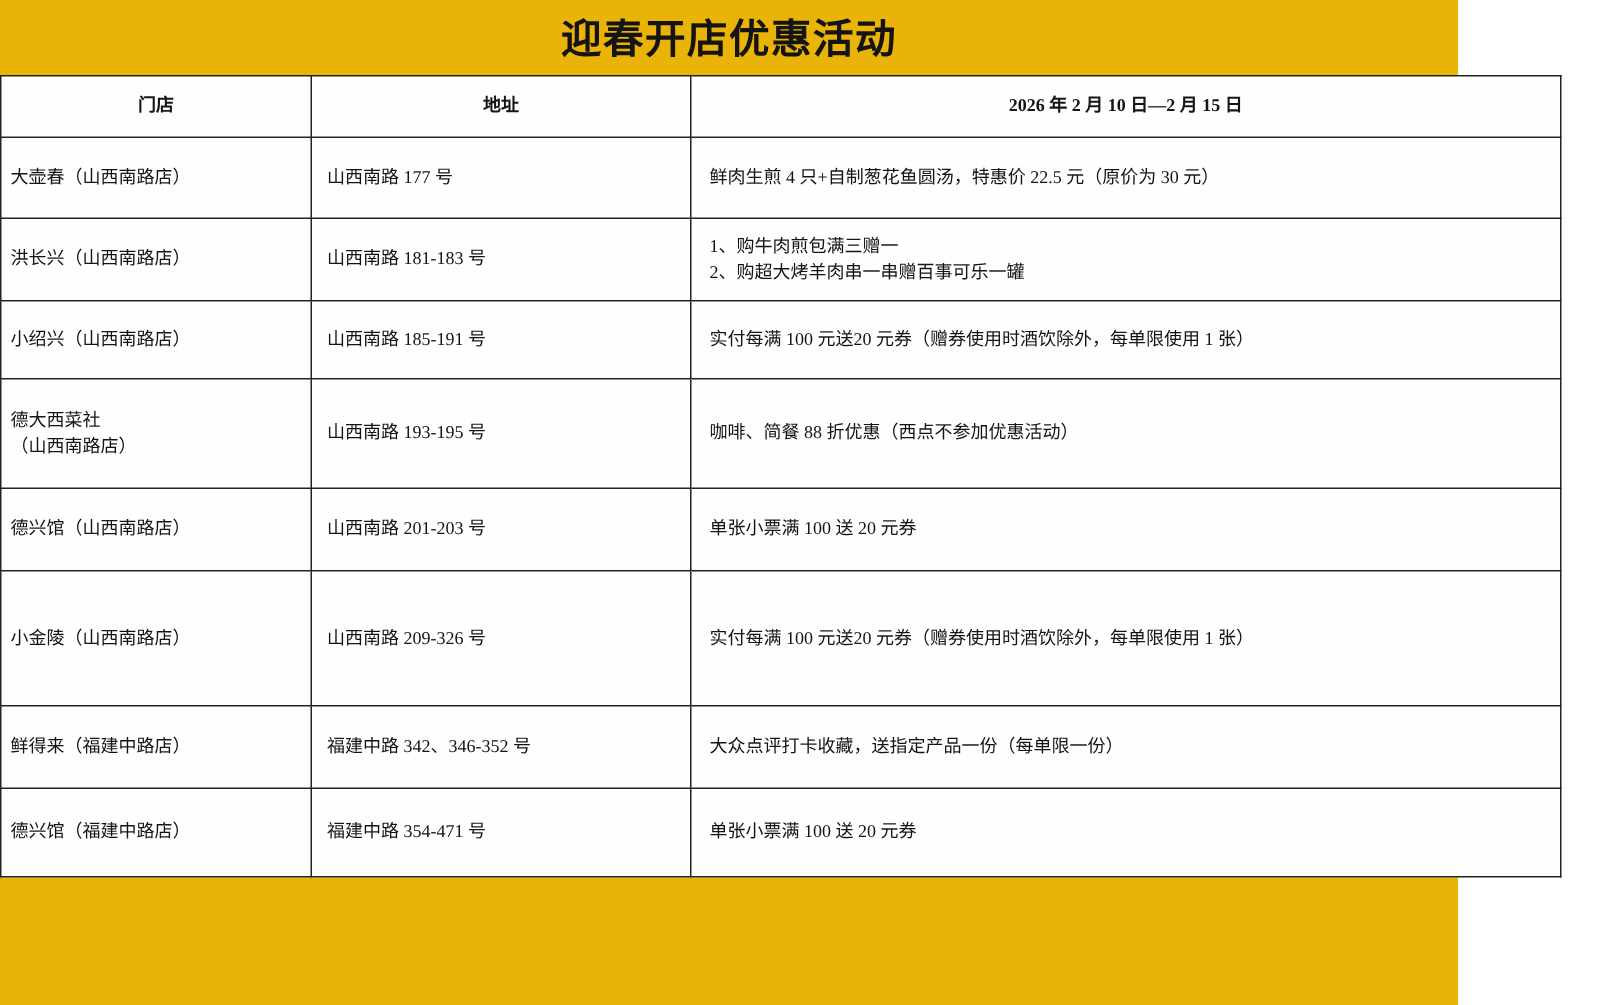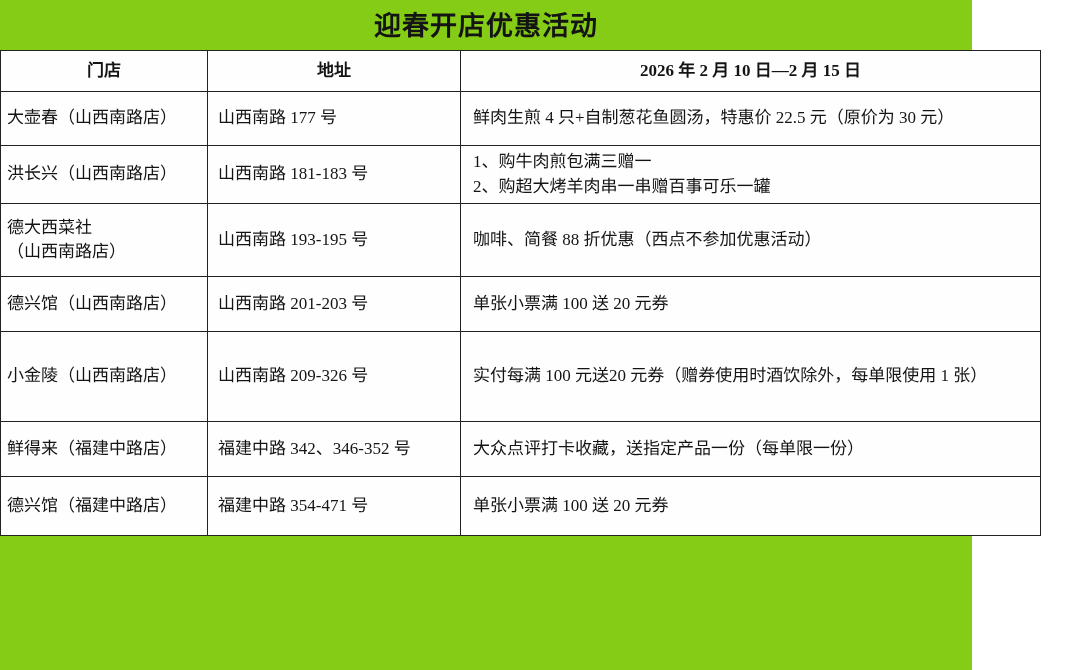--- a/index.html
+++ b/index.html
@@ -8,21 +8,21 @@
     background: #ffffff;
     width: 1080px;
     height: 670px;
     overflow: hidden;
     font-family: "Liberation Serif", "DejaVu Serif", serif;
     color: #141414;
   }
   .page {
     width: 972px;
     height: 670px;
-    background: #84cc16;
+    background: #eab308;
     box-sizing: border-box;
     padding-top: 6px;
   }
   .doc-title {
     text-align: center;
     font-size: 27px;
     font-weight: bold;
     letter-spacing: 1px;
     line-height: 40px;
     margin-bottom: 4px;
@@ -30,21 +30,21 @@
   table.offers {
     border-collapse: collapse;
     table-layout: fixed;
     width: 1040px;
     margin: 0 auto;
     background: #fefefe;
   }
   table.offers th,
   table.offers td {
     border: 1.6px solid #222222;
-    font-size: 17px;
+    font-size: 12px;
     line-height: 1.45;
     vertical-align: middle;
     white-space: pre-line;
     box-sizing: border-box;
   }
   table.offers th {
     font-weight: bold;
     text-align: center;
     height: 41px;
     padding: 2px 6px;
@@ -88,20 +88,25 @@
         <td class="store-cell">大壶春（山西南路店）</td>
         <td class="address-cell">山西南路 177 号</td>
         <td class="offer-cell">鲜肉生煎 4 只+自制葱花鱼圆汤，特惠价 22.5 元（原价为 30 元）</td>
       </tr>
       <tr style="height:55px">
         <td class="store-cell">洪长兴（山西南路店）</td>
         <td class="address-cell">山西南路 181-183 号</td>
         <td class="offer-cell">1、购牛肉煎包满三赠一
 2、购超大烤羊肉串一串赠百事可乐一罐</td>
       </tr>
+      <tr style="height:52px">
+        <td class="store-cell">小绍兴（山西南路店）</td>
+        <td class="address-cell">山西南路 185-191 号</td>
+        <td class="offer-cell">实付每满 100 元送20 元券（赠券使用时酒饮除外，每单限使用 1 张）</td>
+      </tr>
       <tr style="height:73px">
         <td class="store-cell">德大西菜社
 （山西南路店）</td>
         <td class="address-cell">山西南路 193-195 号</td>
         <td class="offer-cell">咖啡、简餐 88 折优惠（西点不参加优惠活动）</td>
       </tr>
       <tr style="height:55px">
         <td class="store-cell">德兴馆（山西南路店）</td>
         <td class="address-cell">山西南路 201-203 号</td>
         <td class="offer-cell">单张小票满 100 送 20 元券</td>

